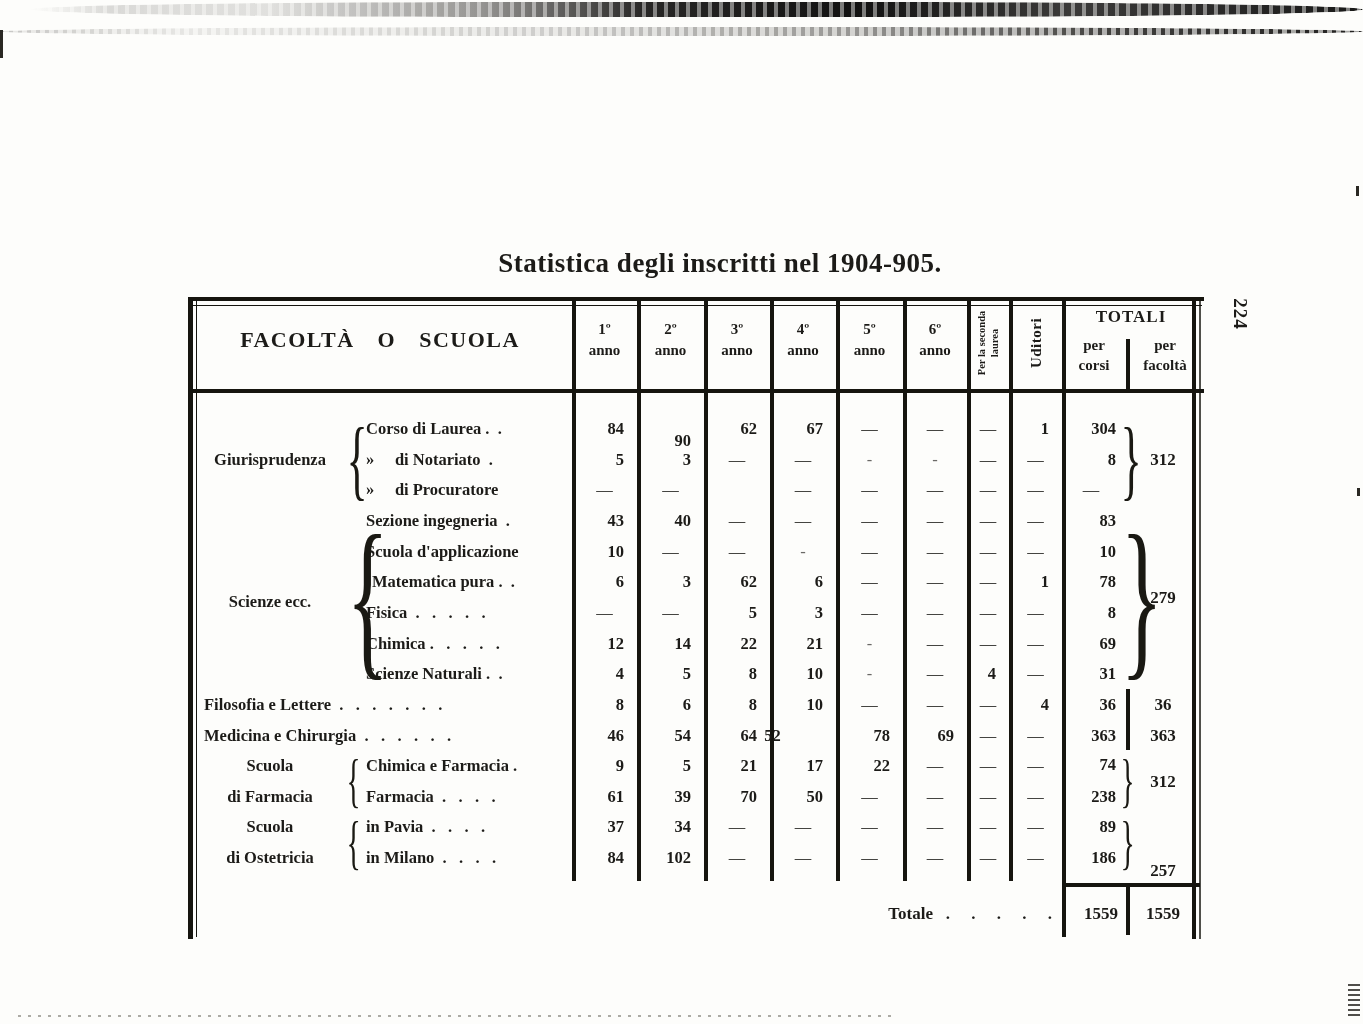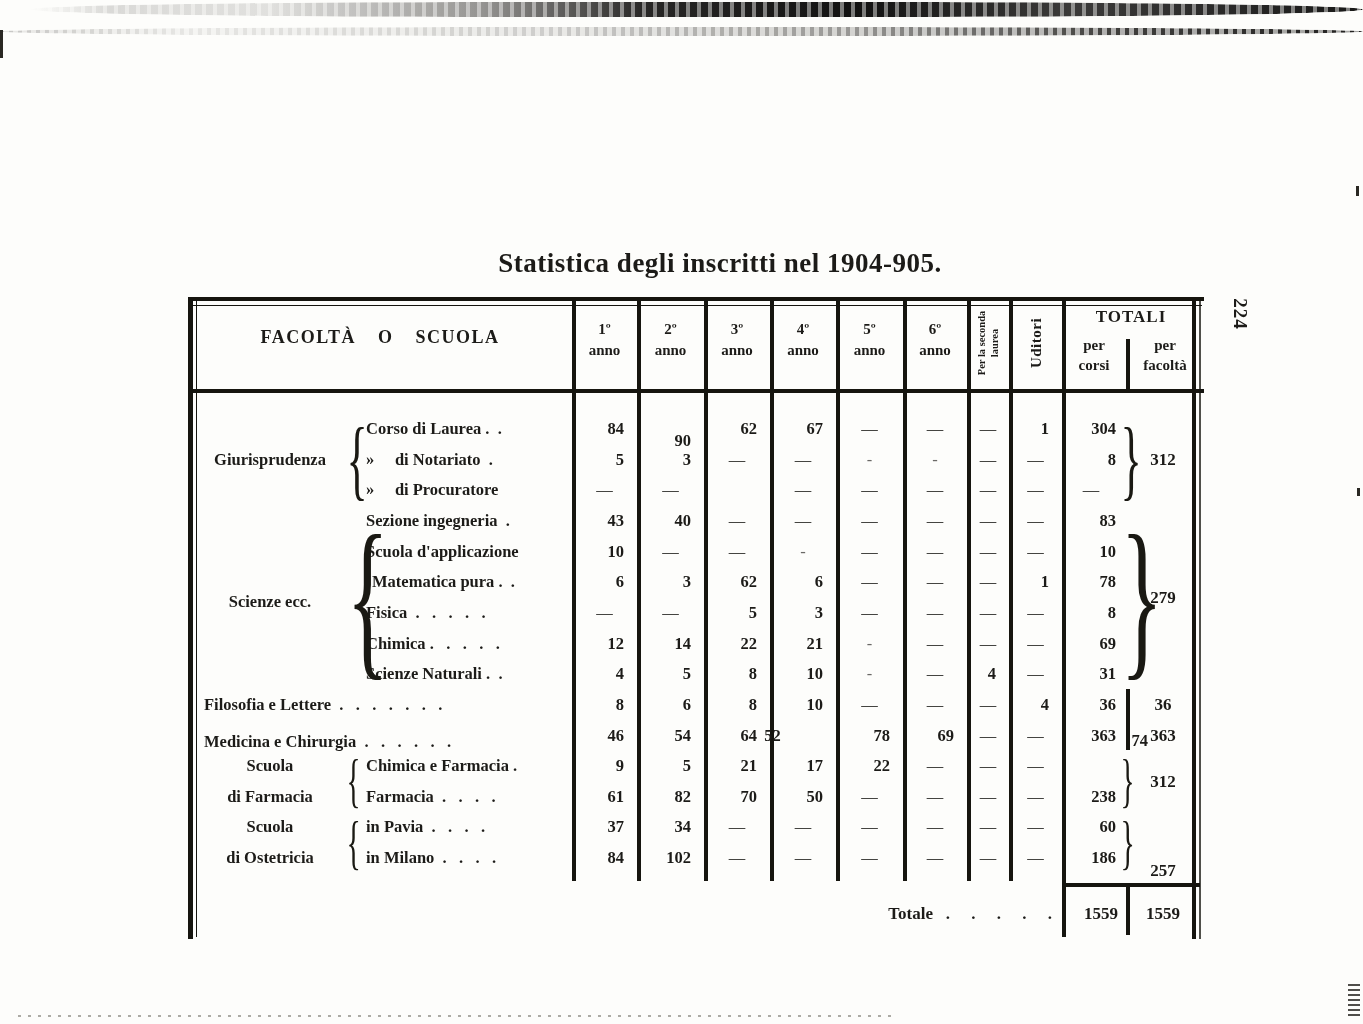--- a/index.html
+++ b/index.html
@@ -24,21 +24,21 @@
     background:repeating-linear-gradient(0deg,#24221e 0 2px,transparent 2px 5px);}
   
   .title{left:200px;top:248px;width:1040px;text-align:center;
     font-size:27px;font-weight:700;letter-spacing:.5px;}
   .pagenum{left:1218px;top:292px;width:44px;height:44px;display:flex;align-items:center;justify-content:center;
     transform:rotate(90deg);font-size:19px;font-weight:700;letter-spacing:1px;}
   
   #tbl{left:188px;top:297px;width:1016px;height:648px;}
   .hline,.vline{position:absolute;background:#16150f;}
   
-  .hdr-fac{left:0;top:30px;width:384px;text-align:center;font-size:18px;font-weight:700;
+  .hdr-fac{left:0;top:30px;width:384px;text-align:center;font-size:22px;font-weight:700;
     letter-spacing:1.5px;word-spacing:16px;}
   .hdr-year{position:absolute;top:22px;height:52px;text-align:center;font-size:15px;font-weight:700;line-height:1.4;}
   .vert-hdr{display:flex;align-items:center;justify-content:center;transform:rotate(-90deg);
     font-weight:700;text-align:center;}
   .hdr-seconda{left:758px;top:24px;width:84px;height:44px;font-size:10.5px;line-height:1.25;}
   .hdr-uditori{left:806px;top:24px;width:84px;height:44px;font-size:15px;letter-spacing:.5px;}
   .hdr-totali{left:874px;top:10px;width:138px;text-align:center;font-size:17px;font-weight:700;letter-spacing:1px;}
   .hdr-sub{position:absolute;top:38px;text-align:center;font-size:15px;font-weight:700;line-height:1.35;}
   
   .cell{position:absolute;height:31px;line-height:31px;font-size:16.5px;font-weight:700;white-space:pre;}
@@ -213,61 +213,61 @@
       <div class="cell num" style="left: 384px; top: 392px; width: 52px;">8</div>
       <div class="cell num" style="left: 449px; top: 392px; width: 54px;">6</div>
       <div class="cell num" style="left: 516px; top: 392px; width: 53px;">8</div>
       <div class="cell num" style="left: 582px; top: 392px; width: 53px;">10</div>
       <div class="cell dashc" style="left: 648px; top: 392px; width: 67px;">—</div>
       <div class="cell dashc" style="left: 715px; top: 392px; width: 64px;">—</div>
       <div class="cell dashc" style="left: 779px; top: 392px; width: 42px;">—</div>
       <div class="cell num" style="left: 821px; top: 392px; width: 40px;">4</div>
       <div class="cell num" style="left: 874px; top: 392px; width: 54px;">36</div>
       <div class="factotal" style="top: 392px;">36</div>
-      <div class="cell rlabel" style="left: 16px; top: 423px; width: 200px; margin-top: 6px;">Medicina e Chirurgia  .   .   .   .   .   .</div>
+      <div class="cell rlabel" style="left: 16px; top: 423px; width: 200px;">Medicina e Chirurgia  .   .   .   .   .   .</div>
       <div class="cell num" style="left: 384px; top: 423px; width: 52px;">46</div>
       <div class="cell num" style="left: 449px; top: 423px; width: 54px;">54</div>
       <div class="cell num" style="left: 516px; top: 423px; width: 53px;">64</div>
       <div class="cell num" style="left: 558px; top: 423px; width: 53px; text-align: center;">52</div>
       <div class="cell num" style="left: 648px; top: 423px; width: 54px;">78</div>
       <div class="cell num" style="left: 715px; top: 423px; width: 51px;">69</div>
       <div class="cell dashc" style="left: 779px; top: 423px; width: 42px;">—</div>
       <div class="cell dashc" style="left: 821px; top: 423px; width: 53px;">—</div>
       <div class="cell num" style="left: 874px; top: 423px; width: 54px;">363</div>
       <div class="factotal" style="top: 423px;">363</div>
       <div class="cell rlabel" style="left: 178px; top: 453px; width: 200px;">Chimica e Farmacia .</div>
       <div class="cell num" style="left: 384px; top: 453px; width: 52px;">9</div>
       <div class="cell num" style="left: 449px; top: 453px; width: 54px;">5</div>
       <div class="cell num" style="left: 516px; top: 453px; width: 53px;">21</div>
       <div class="cell num" style="left: 582px; top: 453px; width: 53px;">17</div>
       <div class="cell num" style="left: 648px; top: 453px; width: 54px;">22</div>
       <div class="cell dashc" style="left: 715px; top: 453px; width: 64px;">—</div>
       <div class="cell dashc" style="left: 779px; top: 453px; width: 42px;">—</div>
       <div class="cell dashc" style="left: 821px; top: 453px; width: 53px;">—</div>
-      <div class="cell num" style="left: 874px; top: 428px; width: 54px; padding-left: 32px;">74</div>
+      <div class="cell num" style="left: 874px; top: 452px; width: 54px;">74</div>
       <div class="cell rlabel" style="left: 178px; top: 484px; width: 200px;">Farmacia  .   .   .   .</div>
       <div class="cell num" style="left: 384px; top: 484px; width: 52px;">61</div>
-      <div class="cell num" style="left: 449px; top: 484px; width: 54px;">82</div>
+      <div class="cell num" style="left: 449px; top: 484px; width: 54px;">39</div>
       <div class="cell num" style="left: 516px; top: 484px; width: 53px;">70</div>
       <div class="cell num" style="left: 582px; top: 484px; width: 53px;">50</div>
       <div class="cell dashc" style="left: 648px; top: 484px; width: 67px;">—</div>
       <div class="cell dashc" style="left: 715px; top: 484px; width: 64px;">—</div>
       <div class="cell dashc" style="left: 779px; top: 484px; width: 42px;">—</div>
       <div class="cell dashc" style="left: 821px; top: 484px; width: 53px;">—</div>
       <div class="cell num" style="left: 874px; top: 484px; width: 54px;">238</div>
       <div class="cell rlabel" style="left: 178px; top: 514px; width: 200px;">in Pavia  .   .   .   .</div>
       <div class="cell num" style="left: 384px; top: 514px; width: 52px;">37</div>
       <div class="cell num" style="left: 449px; top: 514px; width: 54px;">34</div>
       <div class="cell dashc" style="left: 516px; top: 514px; width: 66px;">—</div>
       <div class="cell dashc" style="left: 582px; top: 514px; width: 66px;">—</div>
       <div class="cell dashc" style="left: 648px; top: 514px; width: 67px;">—</div>
       <div class="cell dashc" style="left: 715px; top: 514px; width: 64px;">—</div>
       <div class="cell dashc" style="left: 779px; top: 514px; width: 42px;">—</div>
       <div class="cell dashc" style="left: 821px; top: 514px; width: 53px;">—</div>
-      <div class="cell num" style="left: 874px; top: 514px; width: 54px;">60</div>
+      <div class="cell num" style="left: 874px; top: 514px; width: 54px;">89</div>
       <div class="cell rlabel" style="left: 178px; top: 545px; width: 200px;">in Milano  .   .   .   .</div>
       <div class="cell num" style="left: 384px; top: 545px; width: 52px;">84</div>
       <div class="cell num" style="left: 449px; top: 545px; width: 54px;">102</div>
       <div class="cell dashc" style="left: 516px; top: 545px; width: 66px;">—</div>
       <div class="cell dashc" style="left: 582px; top: 545px; width: 66px;">—</div>
       <div class="cell dashc" style="left: 648px; top: 545px; width: 67px;">—</div>
       <div class="cell dashc" style="left: 715px; top: 545px; width: 64px;">—</div>
       <div class="cell dashc" style="left: 779px; top: 545px; width: 42px;">—</div>
       <div class="cell dashc" style="left: 821px; top: 545px; width: 53px;">—</div>
       <div class="cell num" style="left: 874px; top: 545px; width: 54px;">186</div>

